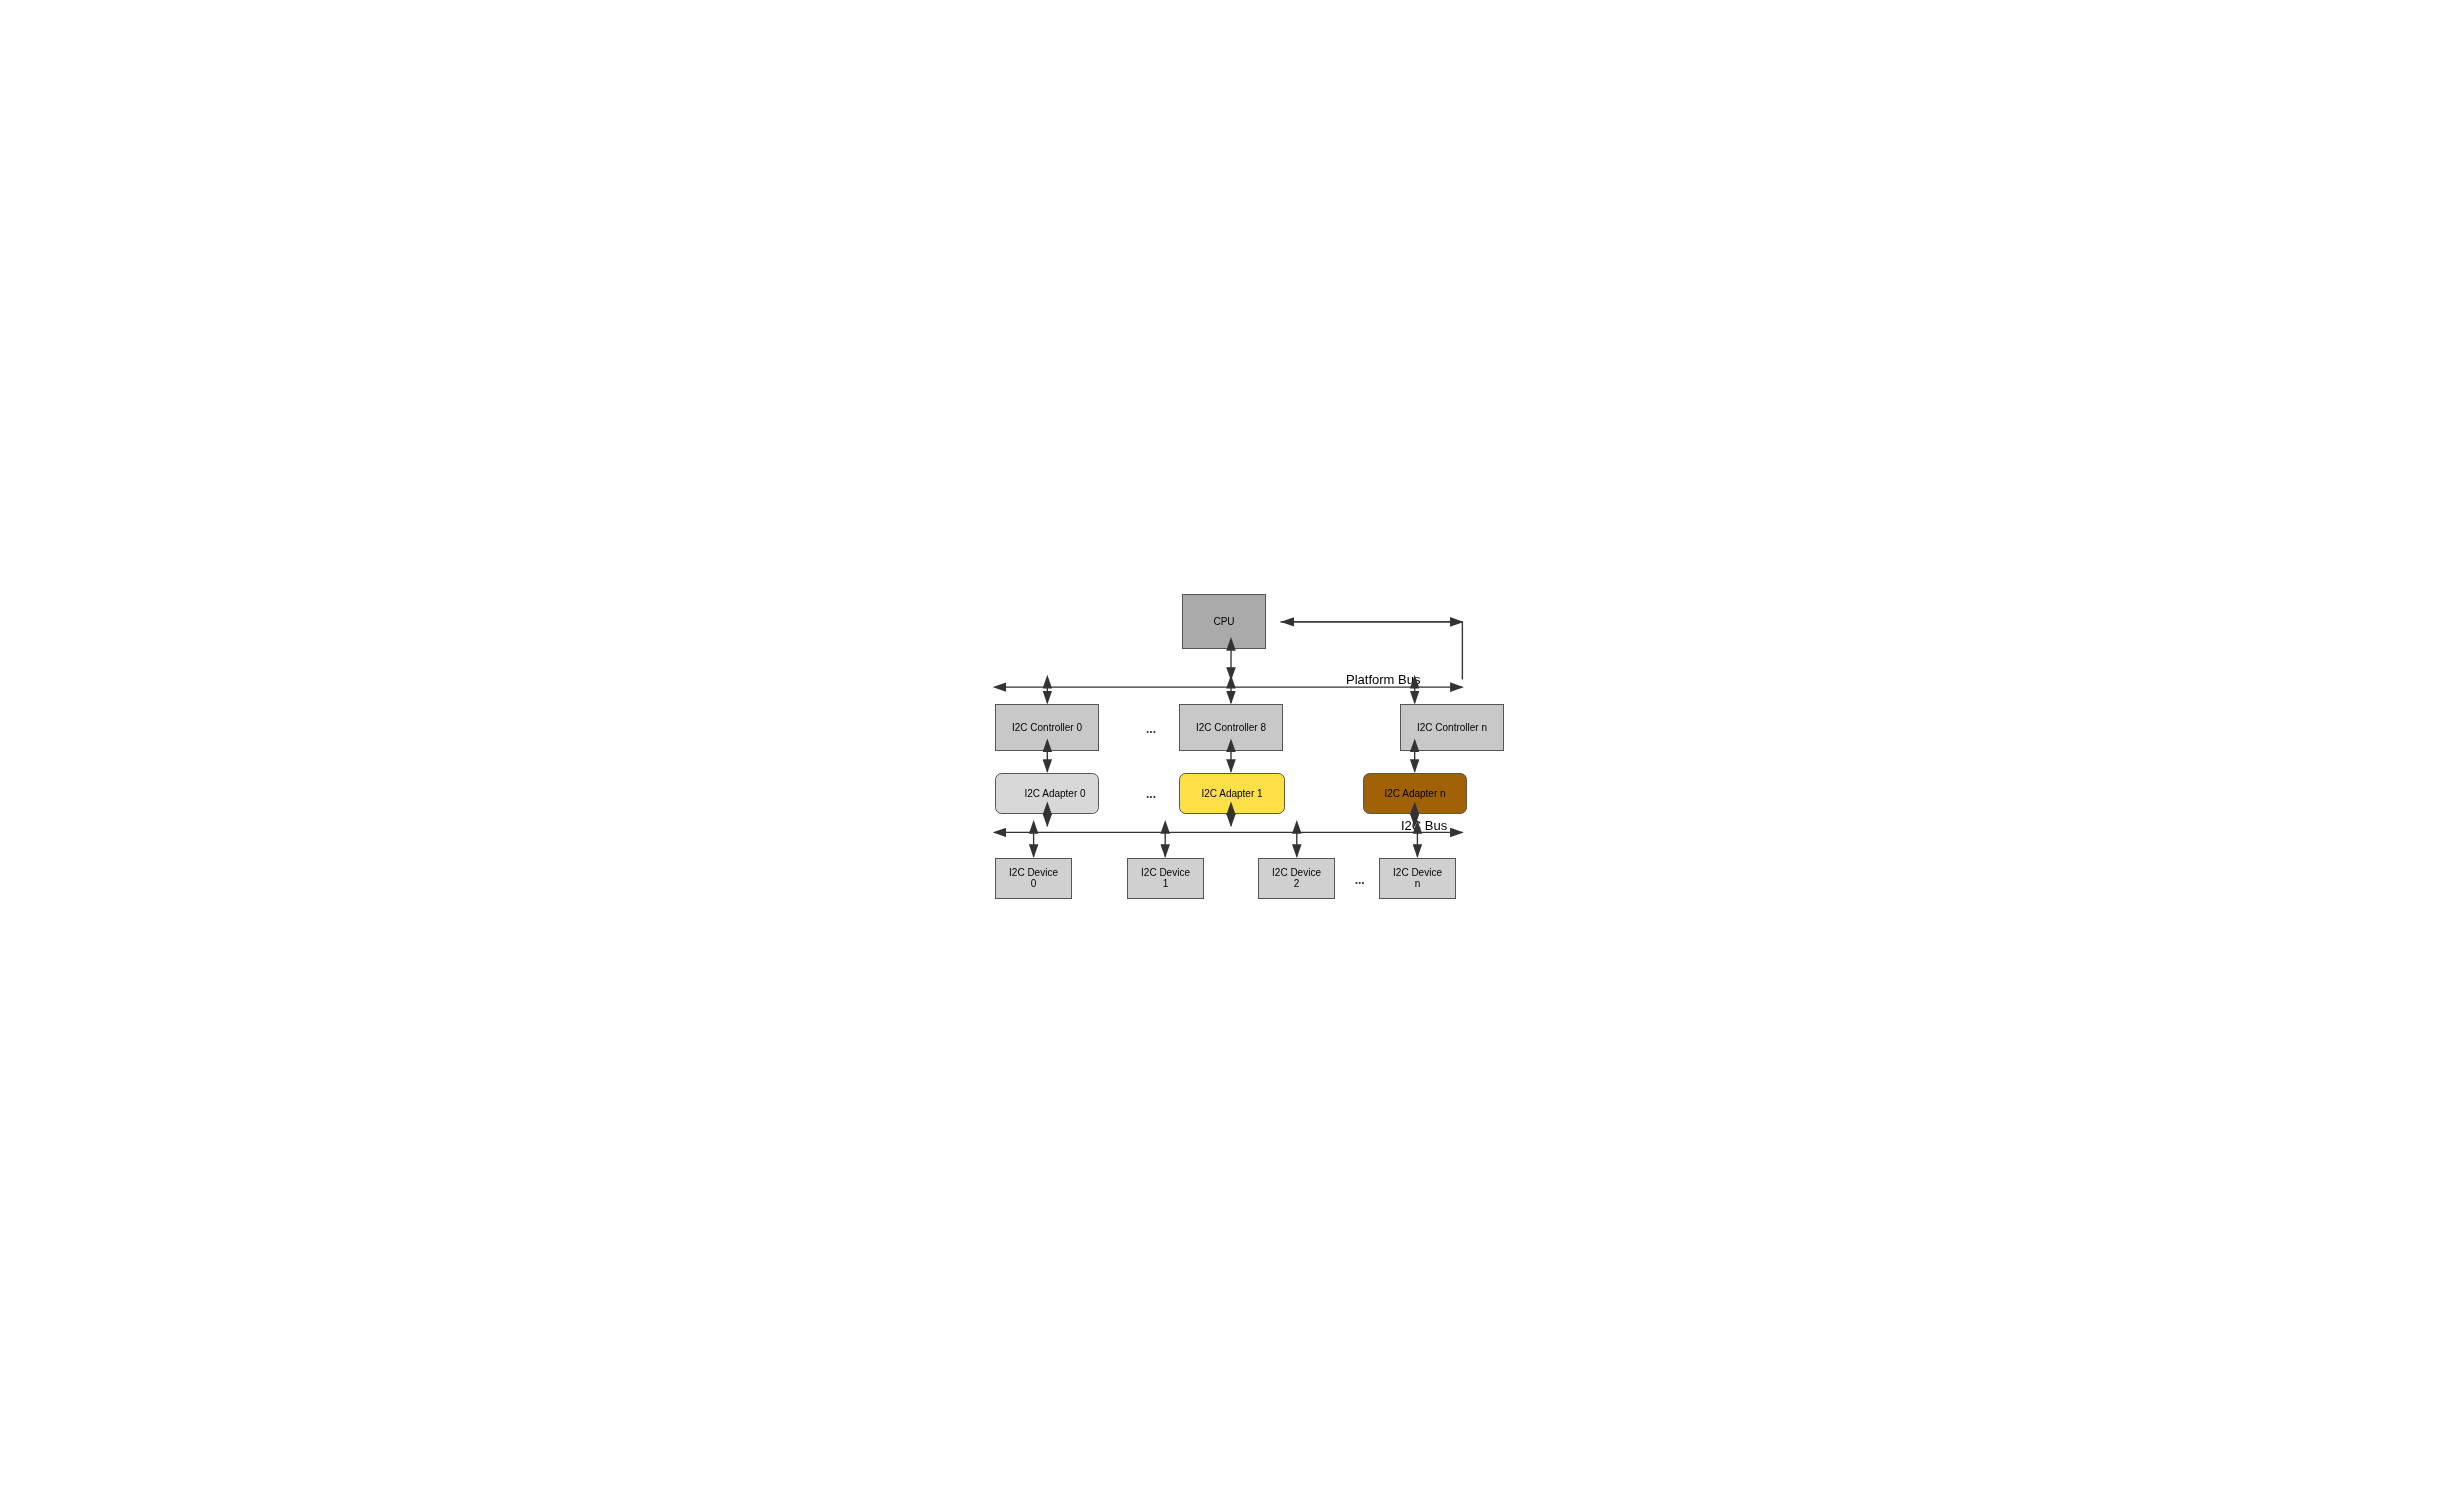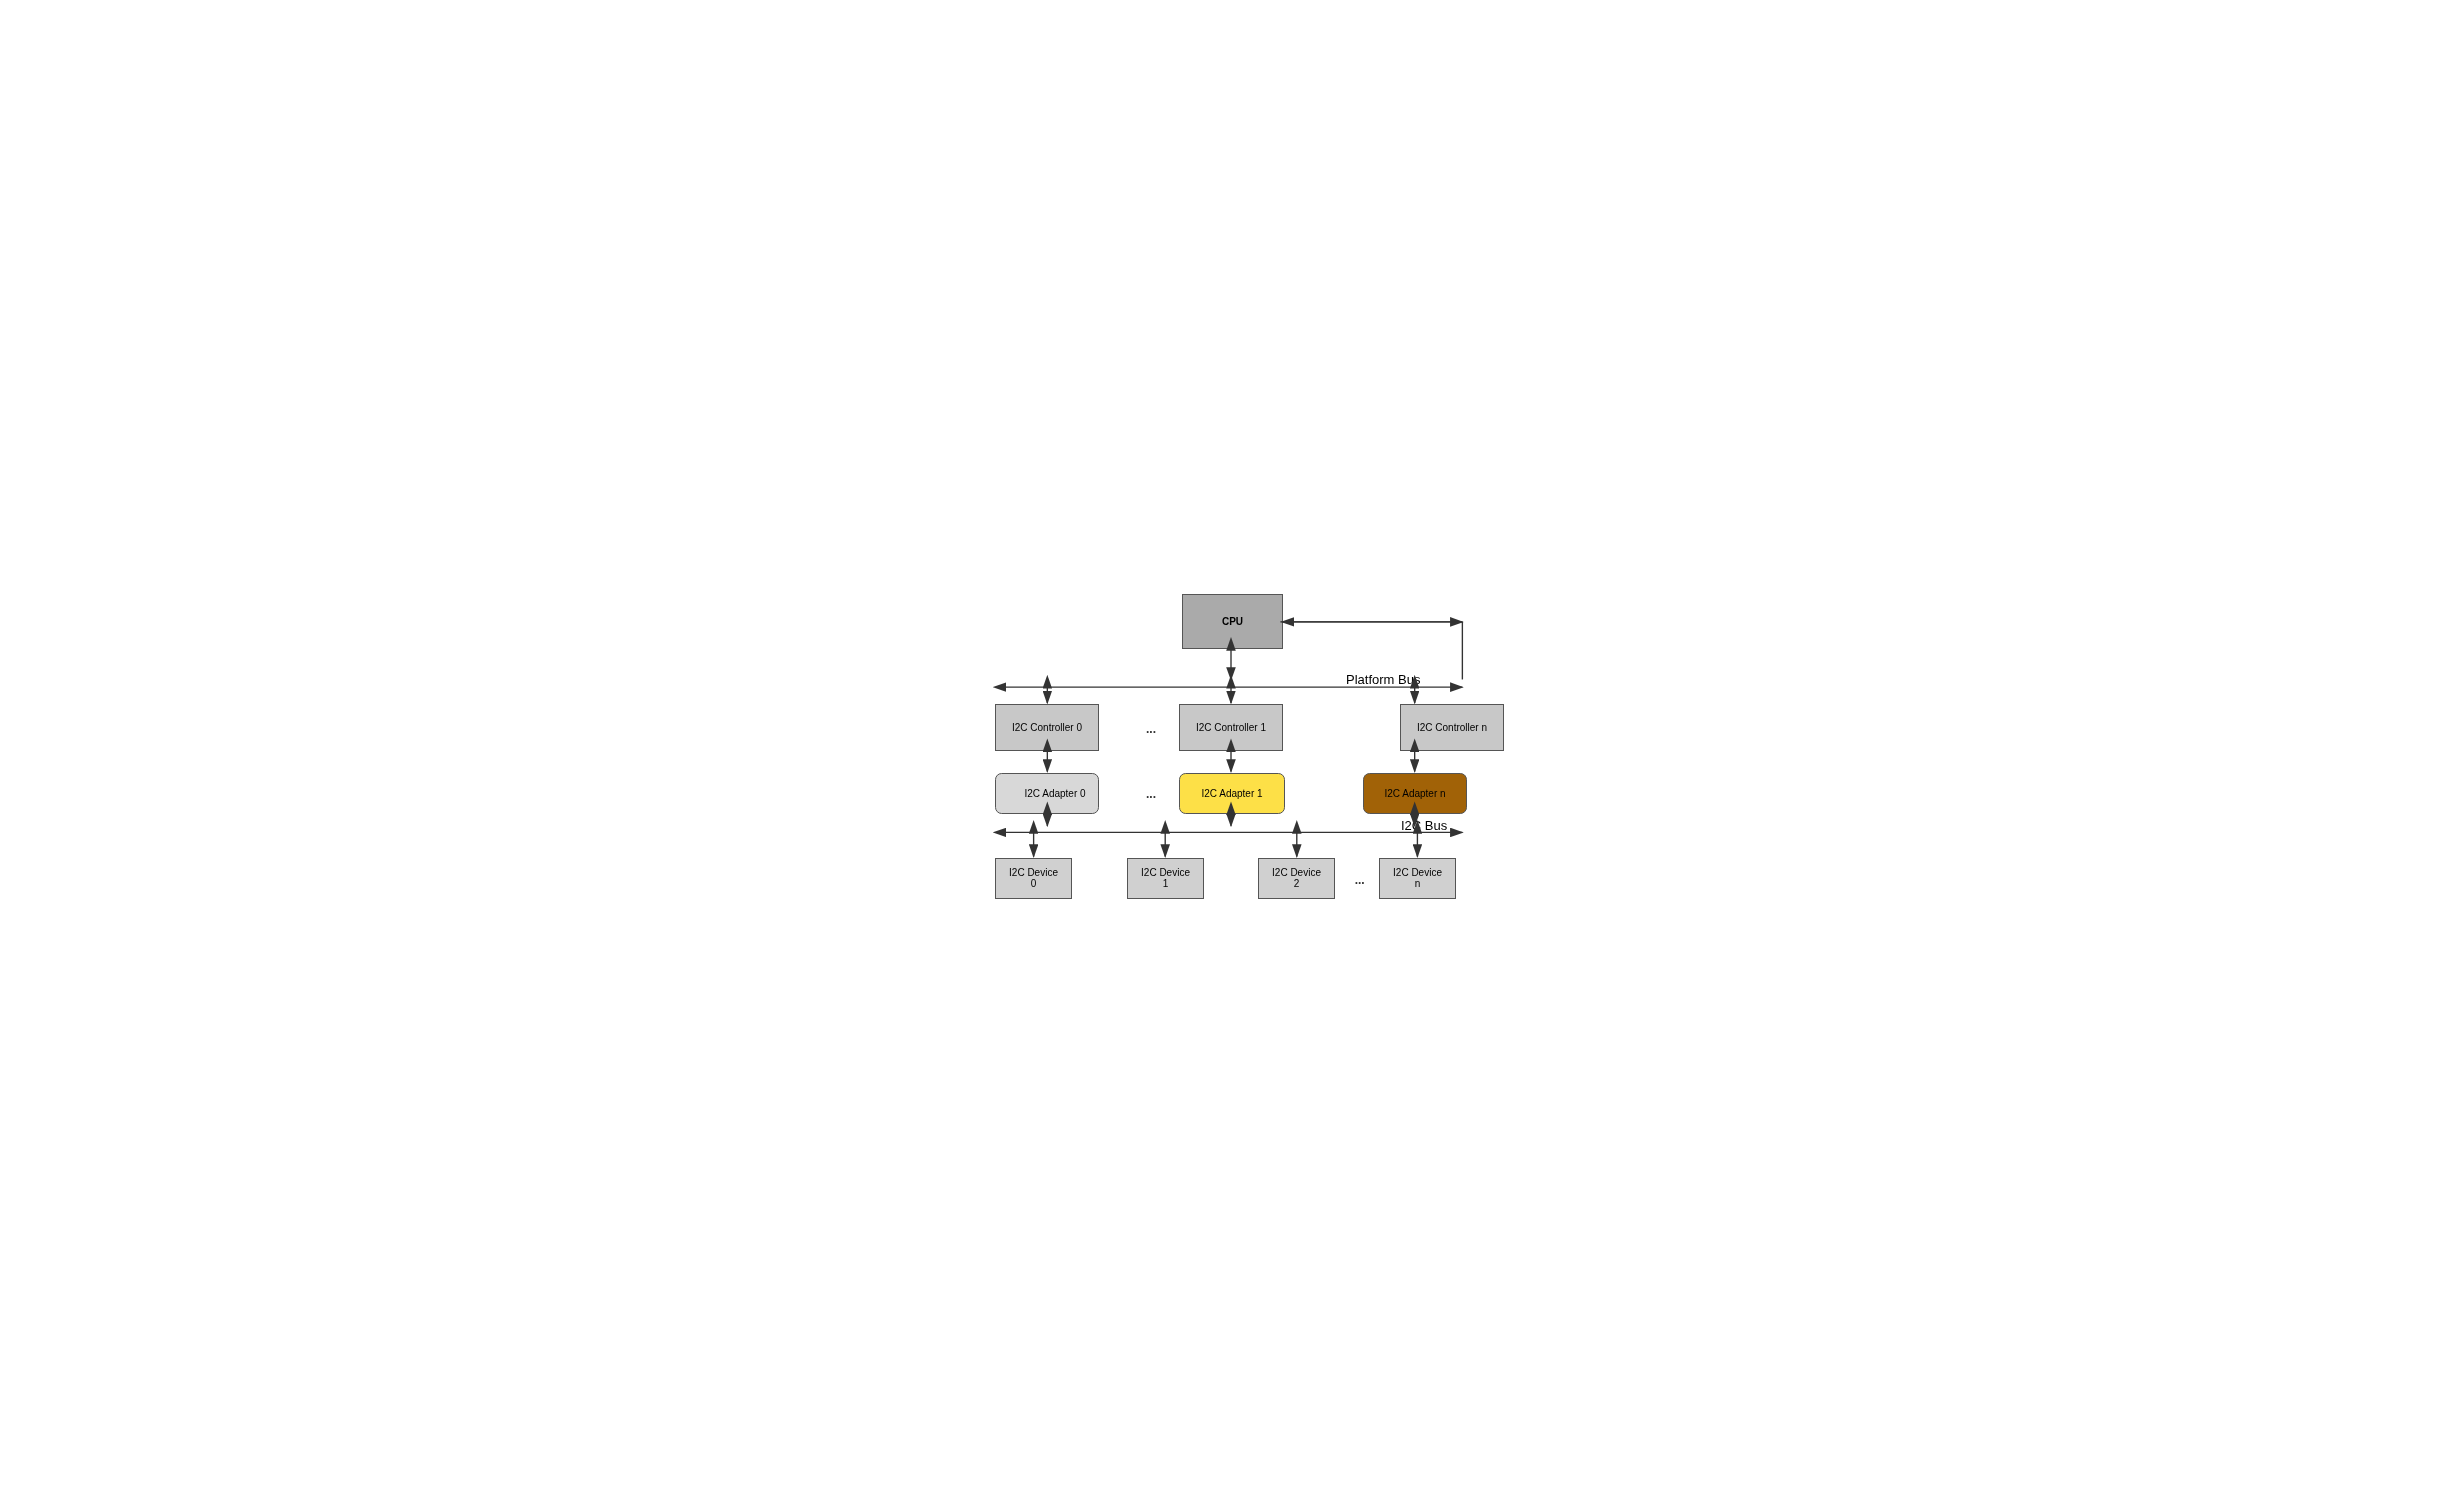--- a/index.html
+++ b/index.html
@@ -29,26 +29,25 @@
       text-align: center;
       font-size: 10px;
       font-weight: 400;
     }
     .box-rounded {
       border-radius: 6.6px;
     }
 
     
     .cpu {
-      width: 101px;
+      width: 84px;
       height: 55px;
       left: 198px;
       top: 5.5px;
       background: #aaaaaa;
-      font-weight: bold;
     }
 
     
     .ctrl0 { width: 104px; height: 47px; left: 11px; top: 115px; background: #c8c8c8; }
     .ctrl1 { width: 104px; height: 47px; left: 195px; top: 115px; background: #c8c8c8; }
     .ctrln { width: 104px; height: 47px; left: 379px; top: 115px; background: #c8c8c8; margin-left: 37px; }
 
     
     .adpt0 { width: 104px; height: 41px; left: 11px; top: 184px; background: #d8d8d8; padding-left: 16px; }
     .adpt1 { width: 106px; height: 41px; left: 195px; top: 184px; background: #fde047; }
@@ -91,21 +90,21 @@
 <div class="diagram">
 
   <div class="box cpu">
     <span>CPU</span>
   </div>
 
   <div class="box ctrl0">
     <span>I2C Controller 0</span>
   </div>
   <div class="box ctrl1">
-    <span>I2C Controller 1</span>
+    <span>I2C Controller 8</span>
   </div>
   <div class="box ctrln">
     <span>I2C Controller n</span>
   </div>
 
   <div class="box box-rounded adpt0">
     <span>I2C Adapter 0</span>
   </div>
   <div class="box box-rounded adpt1">
     <span>I2C Adapter 1</span>

